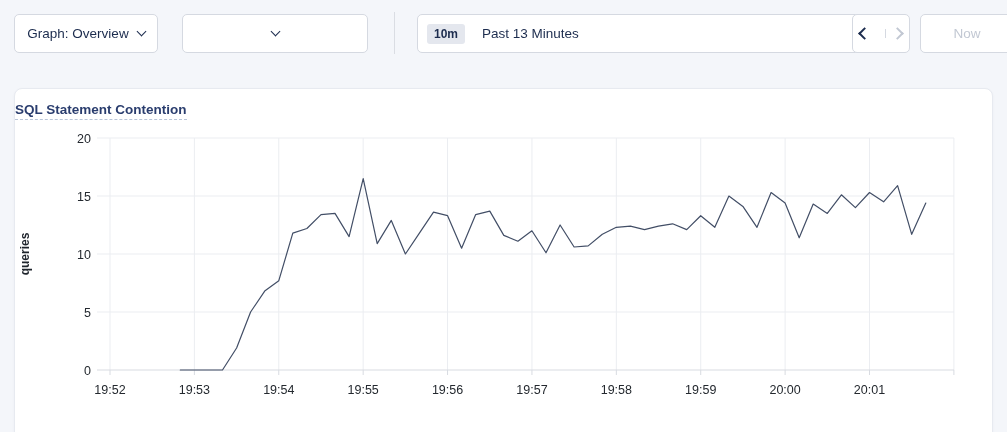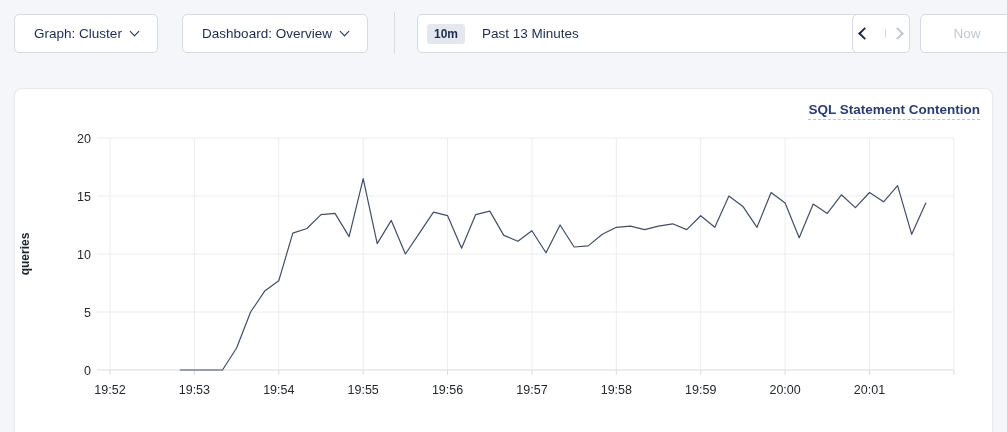--- a/index.html
+++ b/index.html
@@ -49,41 +49,40 @@
   }
   .nav-btn + .nav-btn { border-left:1px solid #d5d9e1; }
   .btn-now { left:920px; width:94px; }
   .disabled { color:#c2c8d3 !important; cursor:default; }
   
   .panel {
     position:absolute; left:14px; top:88px; width:979px; height:400px;
     background:#ffffff; border:1px solid #e7eaf0; border-radius:8px;
     box-shadow:0 1px 3px rgba(30,40,70,0.04);
   }
-  .chart-title-row { position:absolute; top:11px; left:0; right:12px; text-align:right; }
+  .chart-title-row { position:absolute; top:11px; left:0; right:12px; text-align:left; }
   .chart-title {
     display:inline-block; font-size:13.5px; font-weight:bold; color:#2a3d6e;
     border-bottom:1.5px dashed #b9c5d8; padding-bottom:2px; cursor:help;
   }
   .chart-svg { position:absolute; left:0; top:0; }
   .chart-svg text { font-family:"Liberation Sans", sans-serif; }
 </style>
 </head>
 <body>
 
 <div class="screen">
 
   <div>
     <button class="ctl btn-graph">
-      <span>Graph: Cluster</span>
+      <span>Graph: Overview</span>
       <span class="chev down"></span>
     </button>
 
     <button class="ctl btn-dashboard">
-      <span>Dashboard: Overview</span>
       <span class="chev down"></span>
     </button>
 
     <div class="vdiv"></div>
 
     <button class="ctl time-picker">
       <span class="badge">10m</span>
       <span class="time-label">Past 13 Minutes</span>
       <span class="chev down"></span>
     </button>

